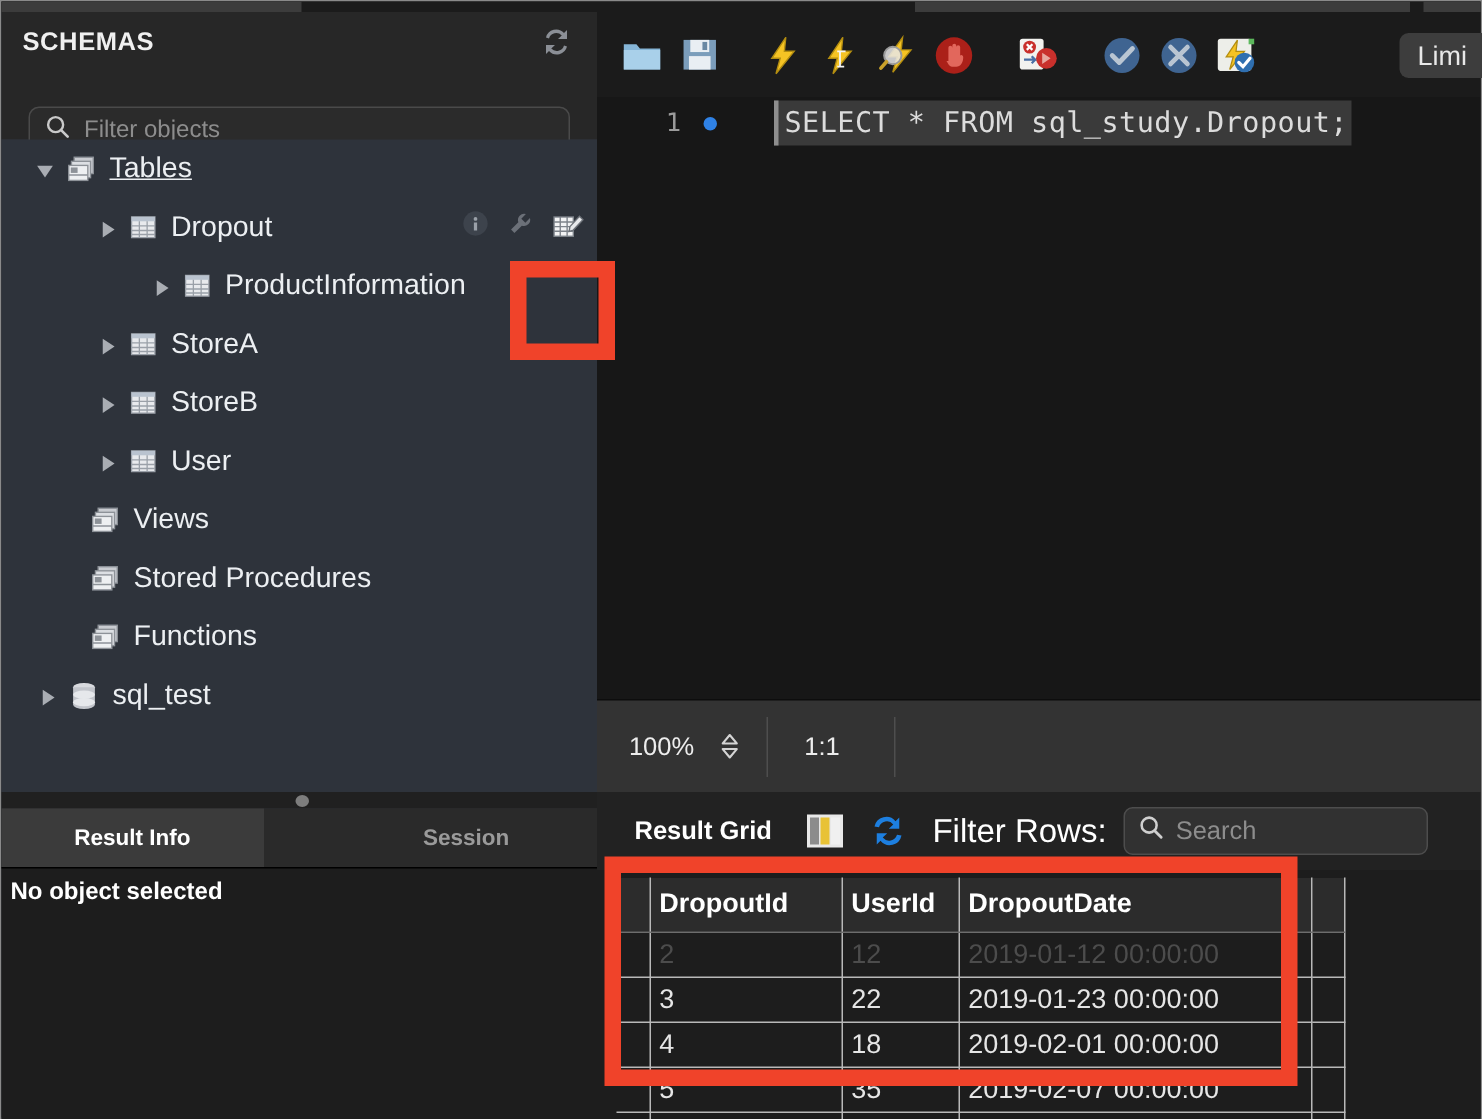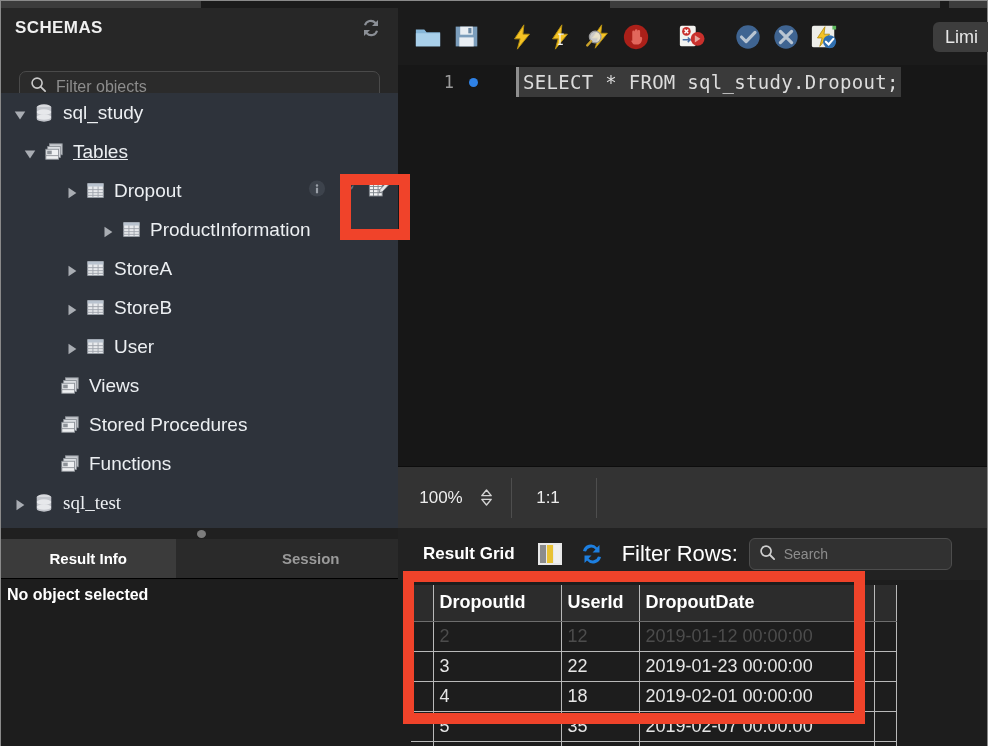--- a/index.html
+++ b/index.html
@@ -204,21 +204,21 @@
   .res-ic { margin-left: 22px; width: 26px; height: 24px; }
   .res-ic2 { margin-left: 16px; width: 26px; height: 24px; }
   .res-filter {
     color: #ffffff; font-size: 22px; margin-left: 17px;
   }
   .res-search {
     margin-left: 11px; height: 32px; width: 203px;
     background: #313131; border: 1px solid #4d4d4d; border-radius: 6px;
     display: flex; align-items: center; padding: 0 9px;
   }
-  .res-search .ph { color: #8d8d8d; font-size: 14px; margin-left: 8px; }
+  .res-search .ph { color: #8d8d8d; font-size: 17px; margin-left: 8px; }
 
   
   .grid {
     position: absolute; left: 0; top: 572px;
     width: 589px; height: 174px;
     background: #1d1d1d; overflow: hidden;
   }
   table.rgrid {
     border-collapse: collapse;
     position: absolute; left: 13px; top: 5px;
@@ -281,34 +281,20 @@
           <svg viewBox="0 0 18 18" width="17" height="17">
             <circle cx="7.5" cy="7.5" r="5.3" fill="none" stroke="#c9c9c9" stroke-width="1.7"></circle>
             <line x1="11.4" y1="11.4" x2="16" y2="16" stroke="#c9c9c9" stroke-width="1.9" stroke-linecap="round"></line>
           </svg>
         </span>
         <span class="ph">Filter objects</span>
       </div>
     </div>
 
     <div class="tree" id="tree-root">
-        <div class="node" style="padding-left: 12px;">
-          <span class="tw"><svg viewBox="0 0 16 16" width="14" height="14">
-              <path d="M2 4 L14 4 L8 13 Z" fill="#a9adb3"></path>
-            </svg></span>
-          <span style="margin-right:9px;display:inline-flex">
-            <svg viewBox="0 0 22 22" width="20" height="20">
-              <ellipse cx="11" cy="4.5" rx="8" ry="3" fill="#d8dade"></ellipse>
-              <path d="M3 4.5 v13 a8 3 0 0 0 16 0 v-13" fill="#c2c5cb"></path>
-              <ellipse cx="11" cy="10" rx="8" ry="3" fill="#e6e8eb"></ellipse>
-              <ellipse cx="11" cy="15.5" rx="8" ry="3" fill="#e6e8eb"></ellipse>
-            </svg>
-          </span>
-          <span class="nlabel">sql_study</span>
-        </div>
         <div class="node" style="padding-left: 22px; text-decoration: underline;">
           <span class="tw"><svg viewBox="0 0 16 16" width="14" height="14">
               <path d="M2 4 L14 4 L8 13 Z" fill="#a9adb3"></path>
             </svg></span>
           <span style="margin-right:9px;display:inline-flex">
             <svg viewBox="0 0 22 22" width="20" height="20">
               <rect x="6" y="2" width="14" height="12" fill="#c9ccd1" stroke="#8d9298"></rect>
               <rect x="4" y="5" width="14" height="12" fill="#dcdfe3" stroke="#8d9298"></rect>
               <rect x="2" y="8" width="14" height="11" fill="#eef0f2" stroke="#8d9298"></rect>
               <rect x="3.5" y="9.5" width="5" height="4" fill="#8d9298"></rect>
@@ -454,21 +440,21 @@
             <svg viewBox="0 0 22 22" width="20" height="20">
               <rect x="6" y="2" width="14" height="12" fill="#c9ccd1" stroke="#8d9298"></rect>
               <rect x="4" y="5" width="14" height="12" fill="#dcdfe3" stroke="#8d9298"></rect>
               <rect x="2" y="8" width="14" height="11" fill="#eef0f2" stroke="#8d9298"></rect>
               <rect x="3.5" y="9.5" width="5" height="4" fill="#8d9298"></rect>
               <line x1="2" y1="15" x2="16" y2="15" stroke="#8d9298"></line>
             </svg>
           </span>
           <span class="nlabel">Functions</span>
         </div>
-        <div class="node" style="padding-left: 12px; font-family: Liberation Serif, serif;">
+        <div class="node" style="padding-left: 24px;">
           <span class="tw"><svg viewBox="0 0 16 16" width="14" height="14">
               <path d="M4 2 L13 8 L4 14 Z" fill="#a9adb3"></path>
             </svg></span>
           <span style="margin-right:9px;display:inline-flex">
             <svg viewBox="0 0 22 22" width="20" height="20">
               <ellipse cx="11" cy="4.5" rx="8" ry="3" fill="#d8dade"></ellipse>
               <path d="M3 4.5 v13 a8 3 0 0 0 16 0 v-13" fill="#c2c5cb"></path>
               <ellipse cx="11" cy="10" rx="8" ry="3" fill="#e6e8eb"></ellipse>
               <ellipse cx="11" cy="15.5" rx="8" ry="3" fill="#e6e8eb"></ellipse>
             </svg>

